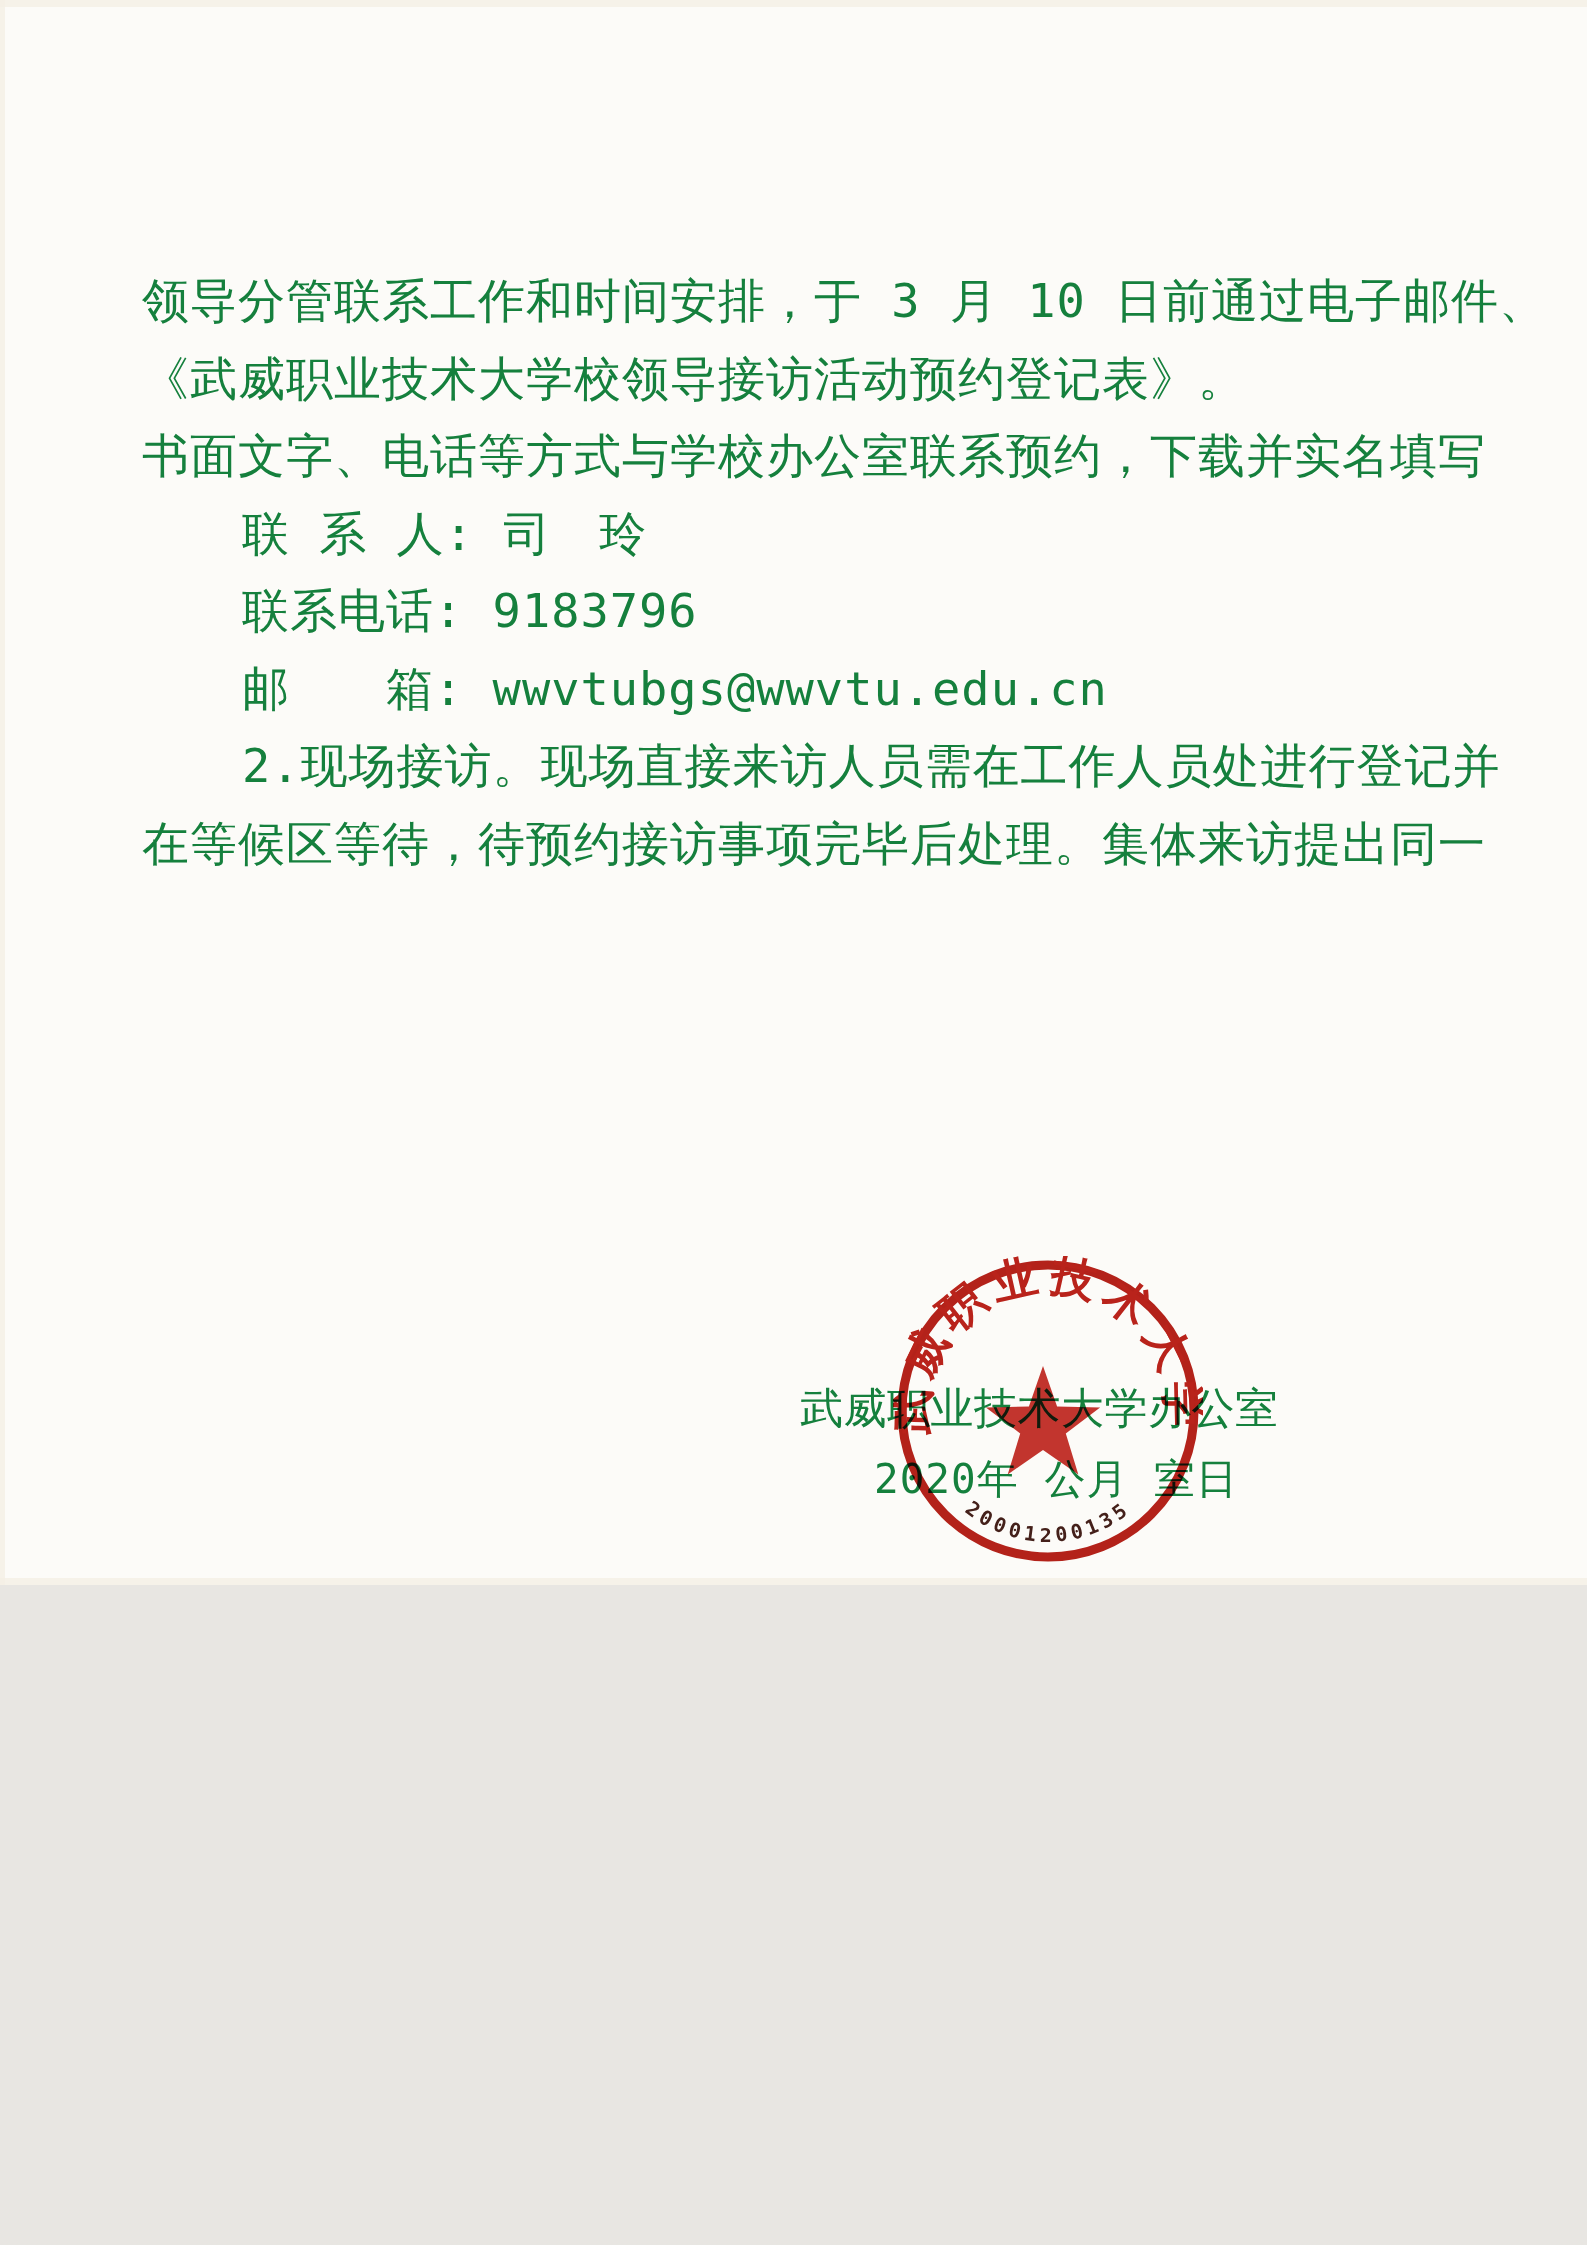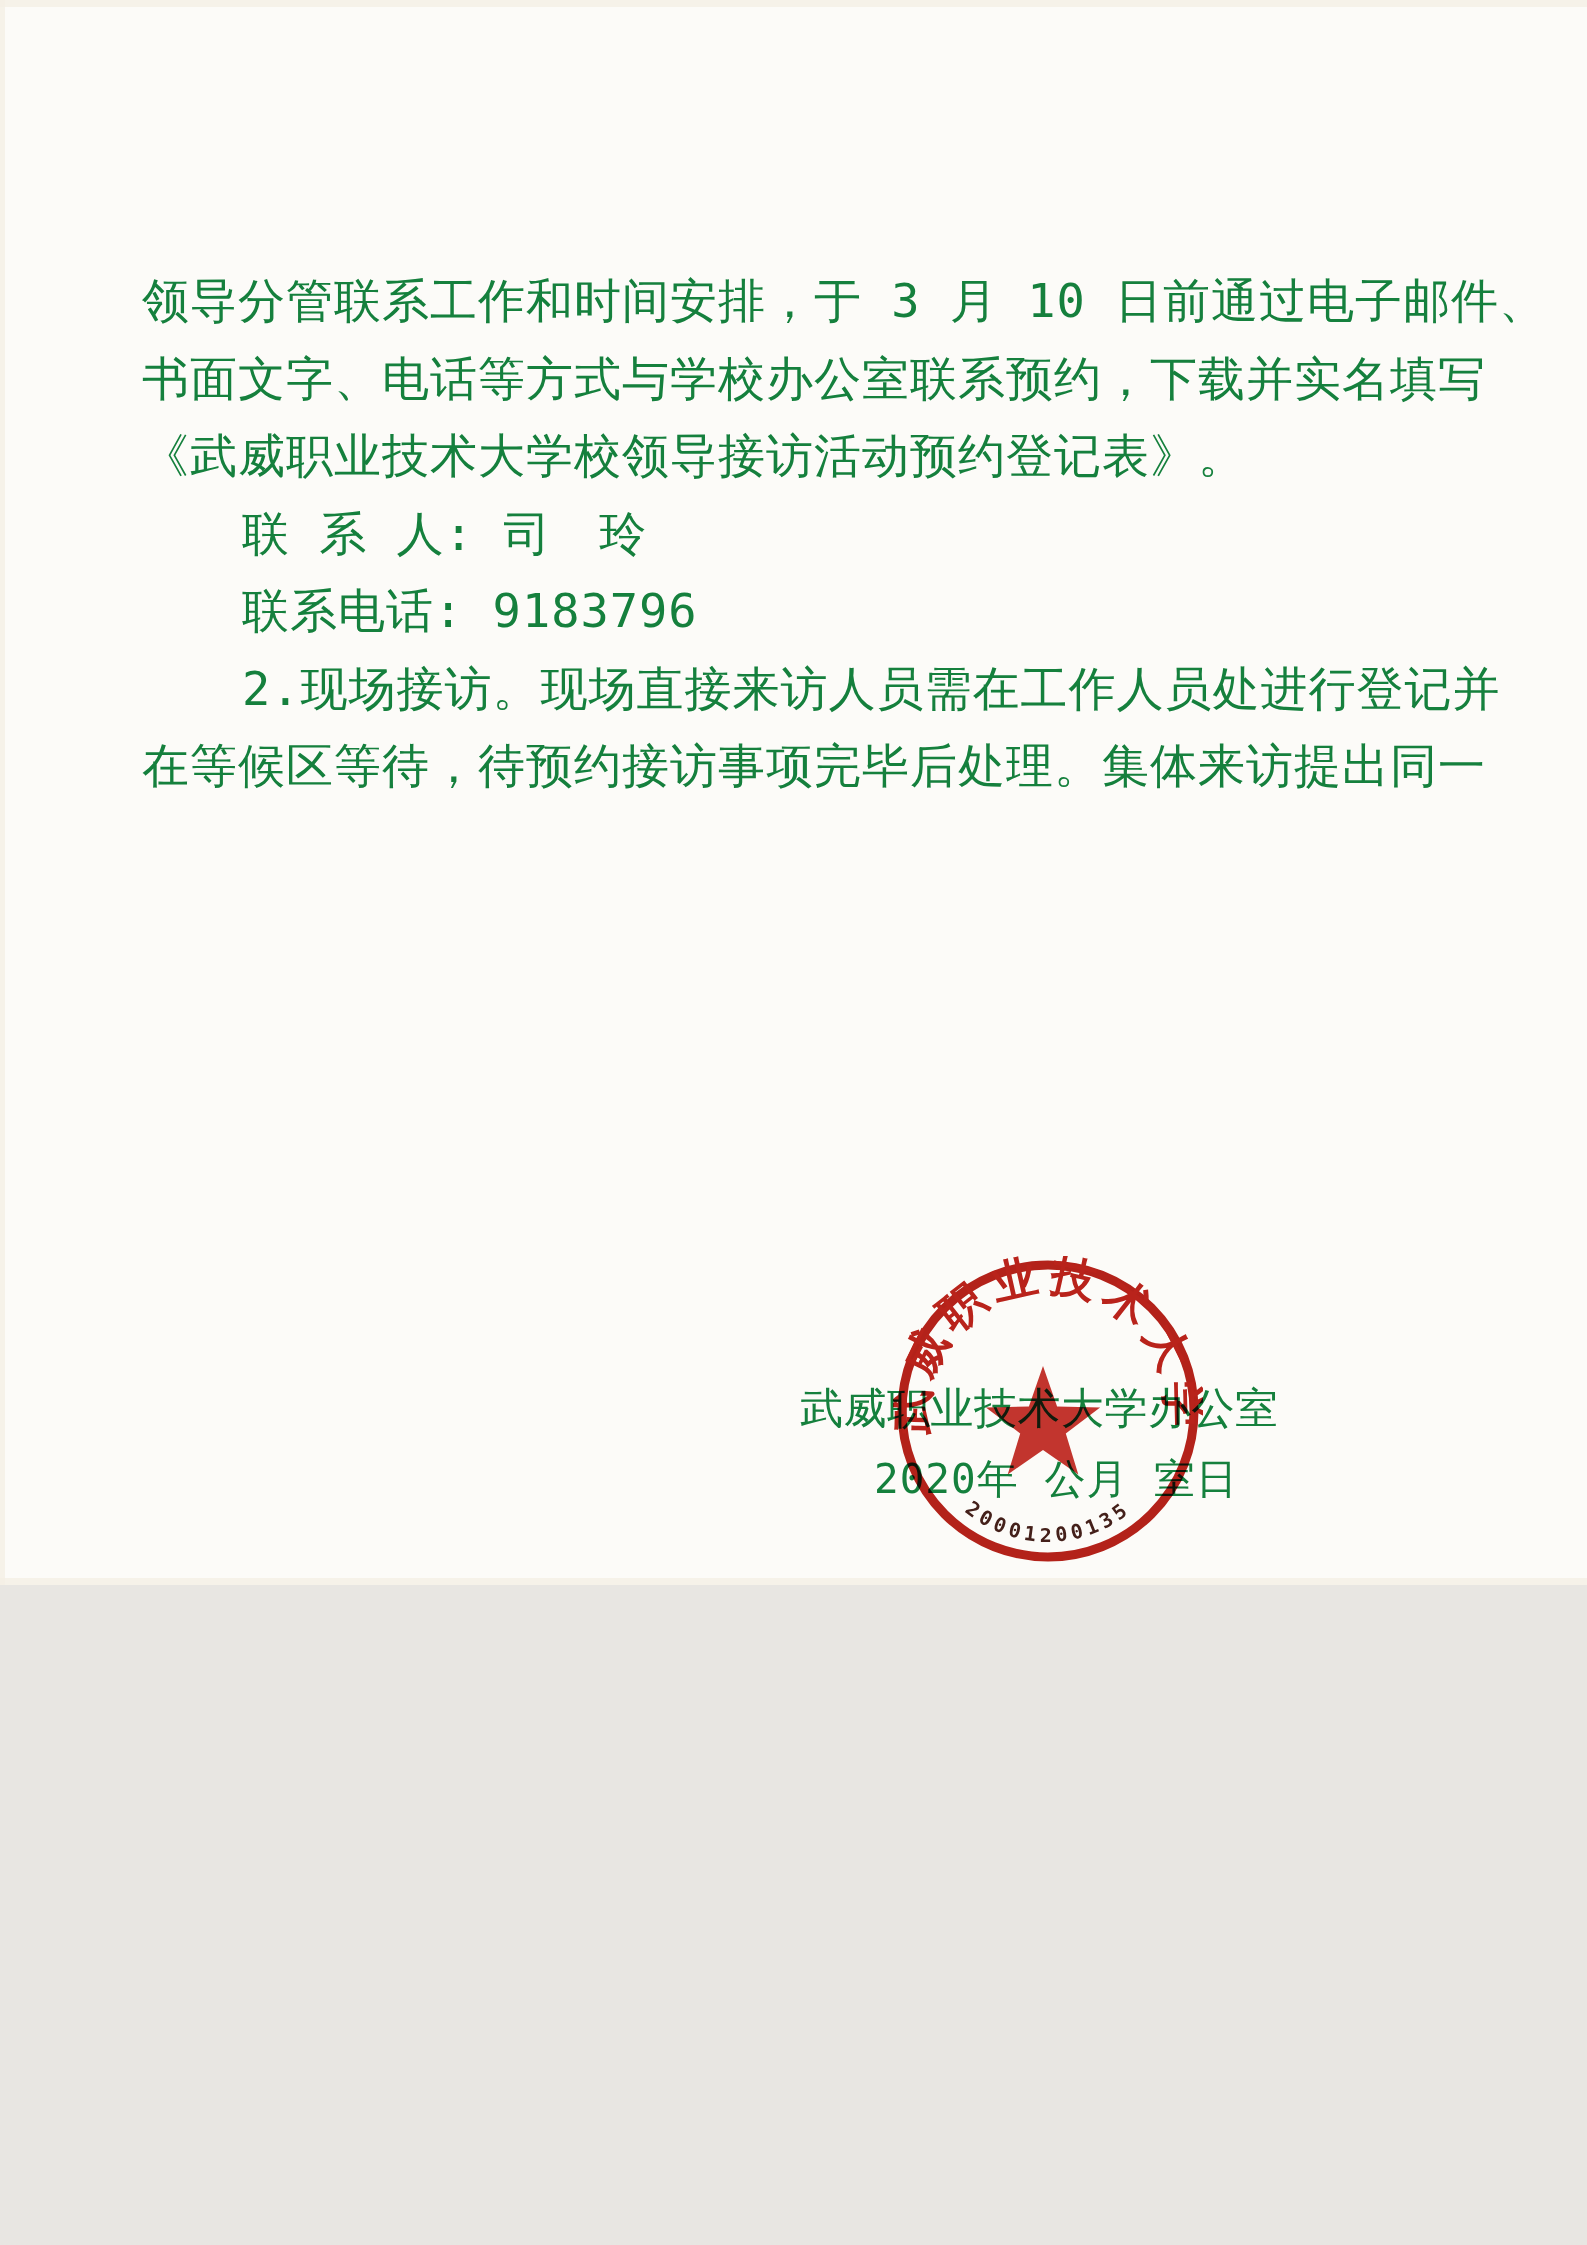--- a/index.html
+++ b/index.html
@@ -81,24 +81,25 @@
 
 <div class="page">
 
   <div class="edge top"></div>
   <div class="edge bottom"></div>
   <div class="edge left"></div>
   <div class="edge right"></div>
 
   <div class="body-text">
     <div class="line">领导分管联系工作和时间安排，于 3 月 10 日前通过电子邮件、</div>
+    <div class="line">《武威职业技术大学校领导接访活动预约登记表》。</div>
     <div class="line">书面文字、电话等方式与学校办公室联系预约，下载并实名填写</div>
-    <div class="line">《武威职业技术大学校领导接访活动预约登记表》。</div>
     <div class="line indent">联 系 人: 司　玲</div>
     <div class="line indent">联系电话: 9183796</div>
+    <div class="line indent">邮　　箱: wwvtubgs@wwvtu.edu.cn</div>
     <div class="line indent">2.现场接访。现场直接来访人员需在工作人员处进行登记并</div>
     <div class="line">在等候区等待，待预约接访事项完毕后处理。集体来访提出同一</div>
     <div class="spacer"></div>
   </div>
 
   <div class="sig-org">武威职业技术大学办公室</div>
   <div class="sig-date">2020年 公月 室日</div>
 
   <div class="seal">
     <svg width="310" height="310" viewBox="0 0 310 310">

